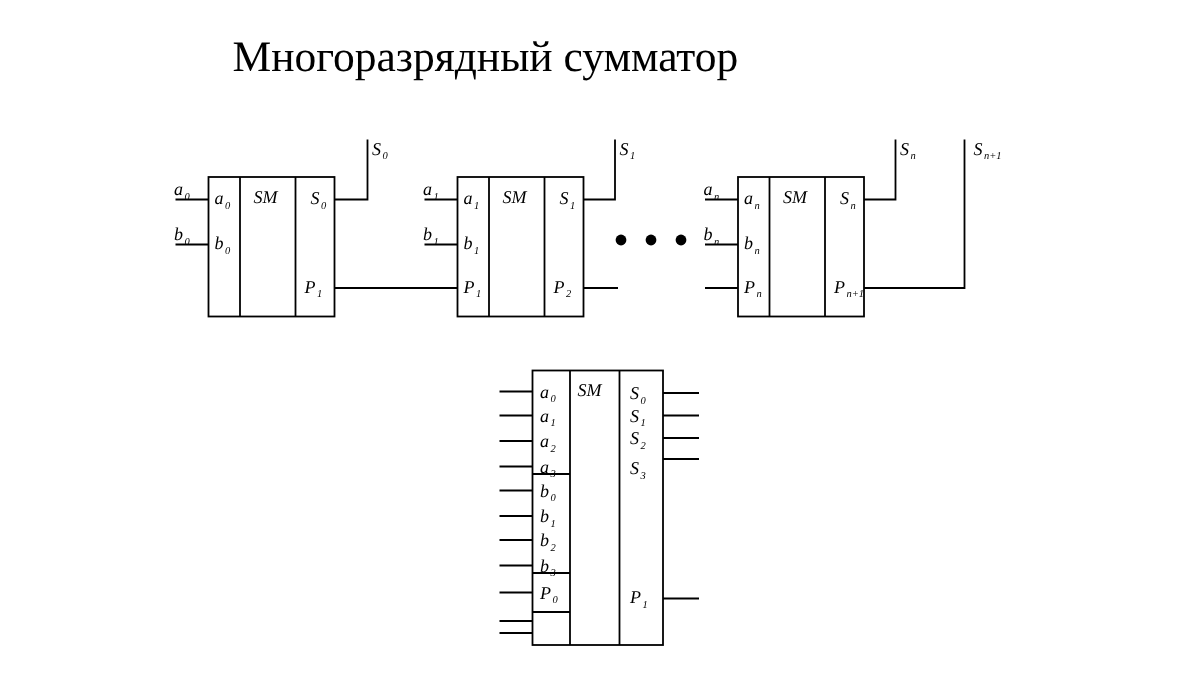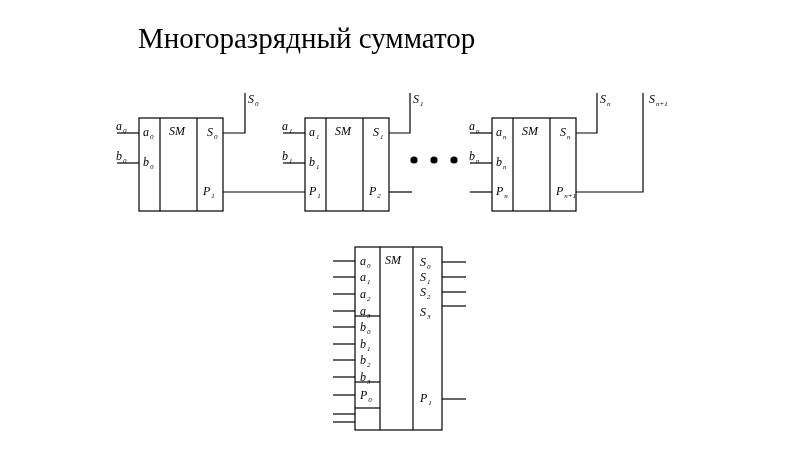--- a/index.html
+++ b/index.html
@@ -1,18 +1,18 @@
 <!DOCTYPE html>
 <html><head>
   <meta charset="utf-8">
   <style>
     html, body { margin: 0; padding: 0; background: #ffffff; }
     body { width: 800px; height: 449px; position: relative; overflow: hidden; }
     .title {
-      position: absolute; left: 138px; top: 24px;
+      position: absolute; left: 155px; top: 24px;
       font-family: "Liberation Serif", "DejaVu Serif", serif;
       font-size: 29px; color: #000; white-space: nowrap; line-height: 1;
     }
     svg { position: absolute; left: 0; top: 0; }
     .lbl { font-family: "Liberation Serif", "DejaVu Serif", serif; font-style: italic; fill: #000; }
     .lbl-main { font-size: 12px; }
     .sub { font-size: 7px; }
     .box { fill: none; stroke: #000; stroke-width: 1.2; }
     .wire { fill: none; stroke: #000; stroke-width: 1.2; }
     .dot { fill: #000; }

